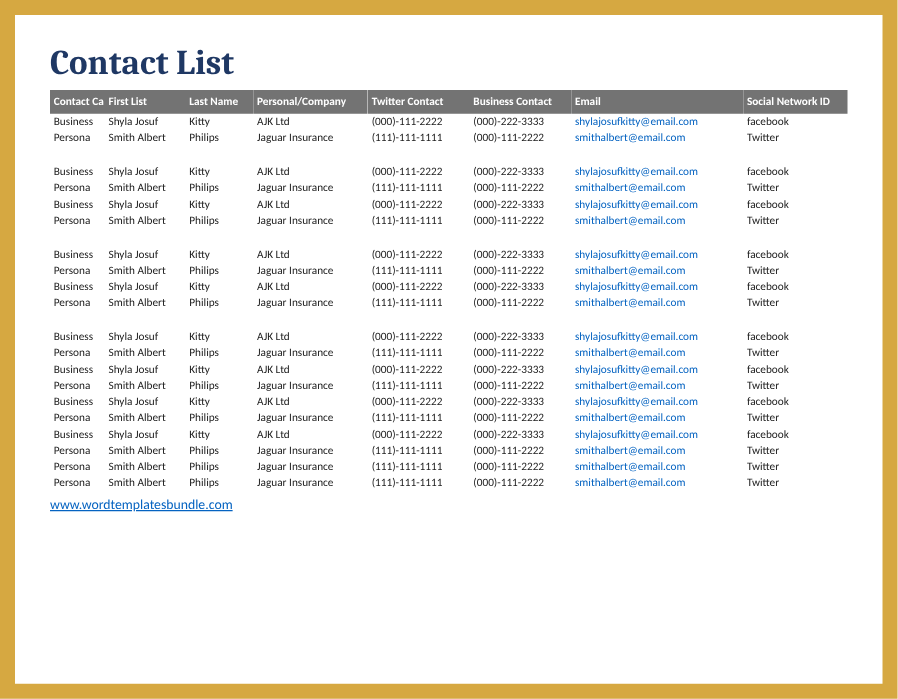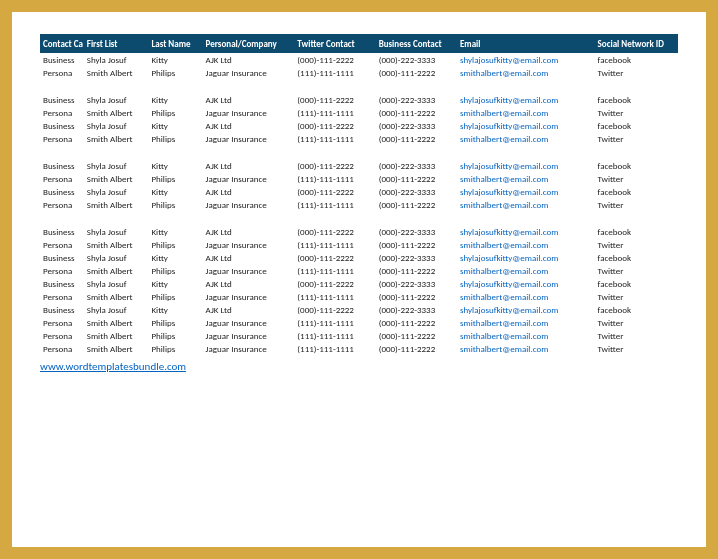--- a/index.html
+++ b/index.html
@@ -31,21 +31,21 @@
   }
   .name-row .label { display: inline-block; width: 40px; color:#222; }
   .name-row .value { display: inline-block; }
   table {
     border-collapse: collapse;
     width: 100%;
     table-layout: fixed;
     font-size: 9px;
   }
   thead th {
-    background: #0c4a6e;
+    background: #737373;
     color: #fff;
     text-align: left;
     font-weight: bold;
     padding: 4px 3px;
     white-space: nowrap;
     overflow: hidden;
   }
   tbody td {
     padding: 1px 3px;
     white-space: nowrap;
@@ -68,20 +68,21 @@
     color: #0563c1;
     text-decoration: underline;
     margin-top: 1px;
     display: inline-block;
   }
 </style>
 </head>
 <body>
 
 <div class="page">
+  <div class="title">Contact List</div>
 
   <table>
     <colgroup>
       <col class="col0">
         <col class="col1">
         <col class="col2">
         <col class="col3">
       <col class="col4">
         <col class="col5">
         <col class="col6">

